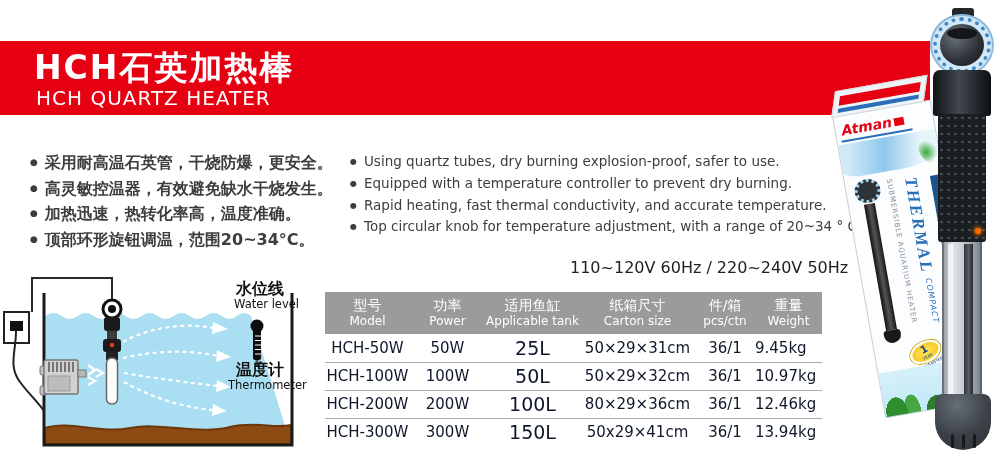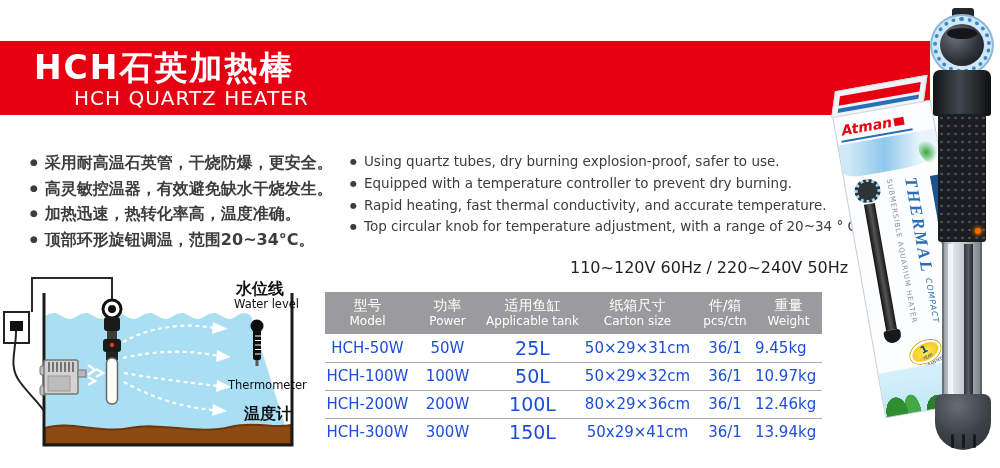--- a/index.html
+++ b/index.html
@@ -2,54 +2,54 @@
 <html><head>
 <meta charset="utf-8">
 <style>
   * { margin:0; padding:0; box-sizing:border-box; }
   html,body { width:1000px; height:468px; }
   body { font-family:"DejaVu Sans","Liberation Sans",sans-serif; background:#fff; position:relative; overflow:hidden; }
 
   
   .banner { position:absolute; left:0; top:41px; width:930px; height:74px; background:#e60012; }
   .title-cn { position:absolute; left:34px; top:5px; color:#fff; font-size:33px; font-weight:bold; letter-spacing:2px; white-space:nowrap; }
-  .title-en { position:absolute; left:36px; top:45px; color:#fff; font-size:20px; letter-spacing:1px; white-space:nowrap;margin-left:38px; }
+  .title-en { position:absolute; left:36px; top:45px; color:#fff; font-size:20px; letter-spacing:1px; white-space:nowrap; }
 
   
   .feat { position:absolute; list-style:none; }
   .feat li { white-space:nowrap; color:#3d3d3d; }
   .feat li::before { content:"●"; margin-right:7px; }
   .feat-cn { left:30px; top:150px; }
   .feat-cn li { font-size:16px; font-weight:bold; line-height:24.5px; }
   .feat-cn li::before { font-size:9px; vertical-align:3px; }
   .feat-en { left:350px; top:151px; }
   .feat-en li { font-size:13.5px; line-height:20.8px; }
   .feat-en li::before { font-size:8px; vertical-align:2px; }
 
   
   .diagram { position:absolute; left:0; top:270px; width:320px; height:198px; }
   .diagram svg { position:absolute; left:0; top:0; }
   .dlbl { position:absolute; color:#101010; white-space:nowrap; }
   .dlbl.cn { font-size:16px; font-weight:bold; }
   .dlbl.en { font-size:11.5px; }
   .lbl-water-cn { left:236px; top:9px; }
   .lbl-water-en { left:234px; top:27px;text-align:center; }
-  .lbl-thermo-cn { left:244px; top:90px;margin-top:44px; }
+  .lbl-thermo-cn { left:236px; top:90px; }
   .lbl-thermo-en { left:228px; top:108px; }
 
   
   .voltage { position:absolute; left:570px; top:258px; width:252px; text-align:center; font-size:16px; color:#222; white-space:nowrap; }
 
   
   .spec { position:absolute; left:325px; top:292px; width:497px; }
   .spec table { width:100%; border-collapse:collapse; table-layout:fixed; }
   .spec th { background:#9b9b9d; color:#fff; font-weight:normal; padding:5px 0 6px; }
   .th-cn { display:block; font-size:14px; line-height:17px; }
   .th-en { display:block; font-size:12px; line-height:14px; }
-  .spec td { text-align:center; font-size:15px; color:#1d4ed8; height:28px; }
+  .spec td { text-align:center; font-size:15px; color:#0f172a; height:28px; }
   .spec tbody tr { border-bottom:1px solid #a9a9a9; }
   .spec tbody tr:last-child { border-bottom:none; }
   td.td-tank { font-size:19px; }
   td.td-weight { text-align:right; padding-right:16px; }
 
   
   .product { position:absolute; left:850px; top:0; width:150px; height:468px; }
 
   .box { position:absolute; left:8px; top:106px; width:100px; height:306px; background:#fbfdfe; border:1px solid #c8ced3; transform:rotate(-10deg); z-index:1; }
   .box-flap { position:absolute; left:2px; top:-26px; width:94px; height:26px; background:#eef3f6; border:1px solid #d3d9dd; transform:skewX(-18deg); }

